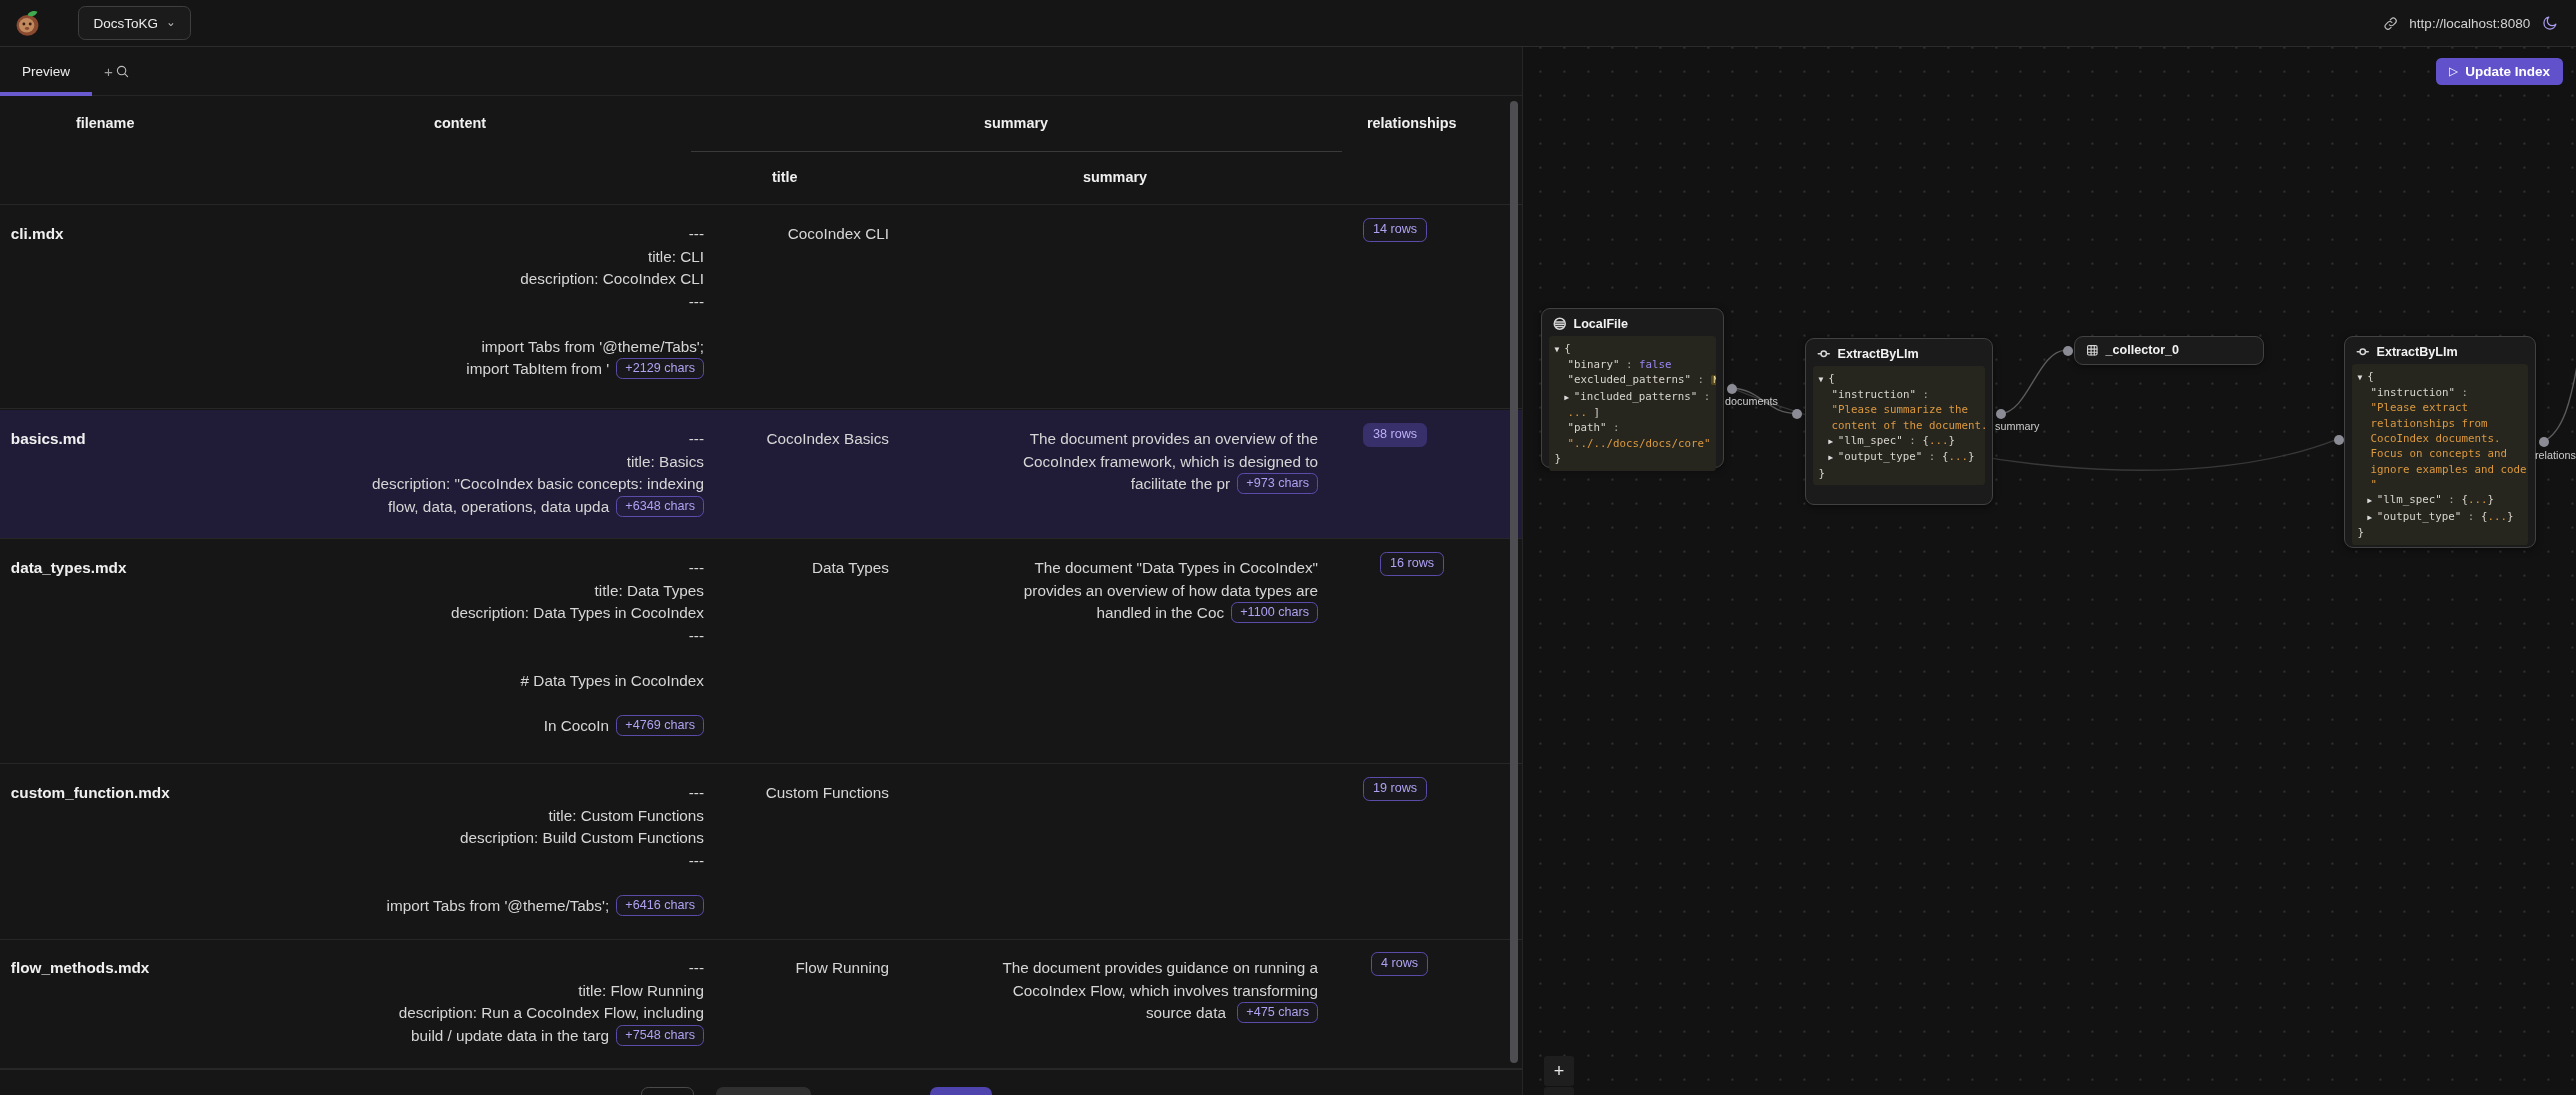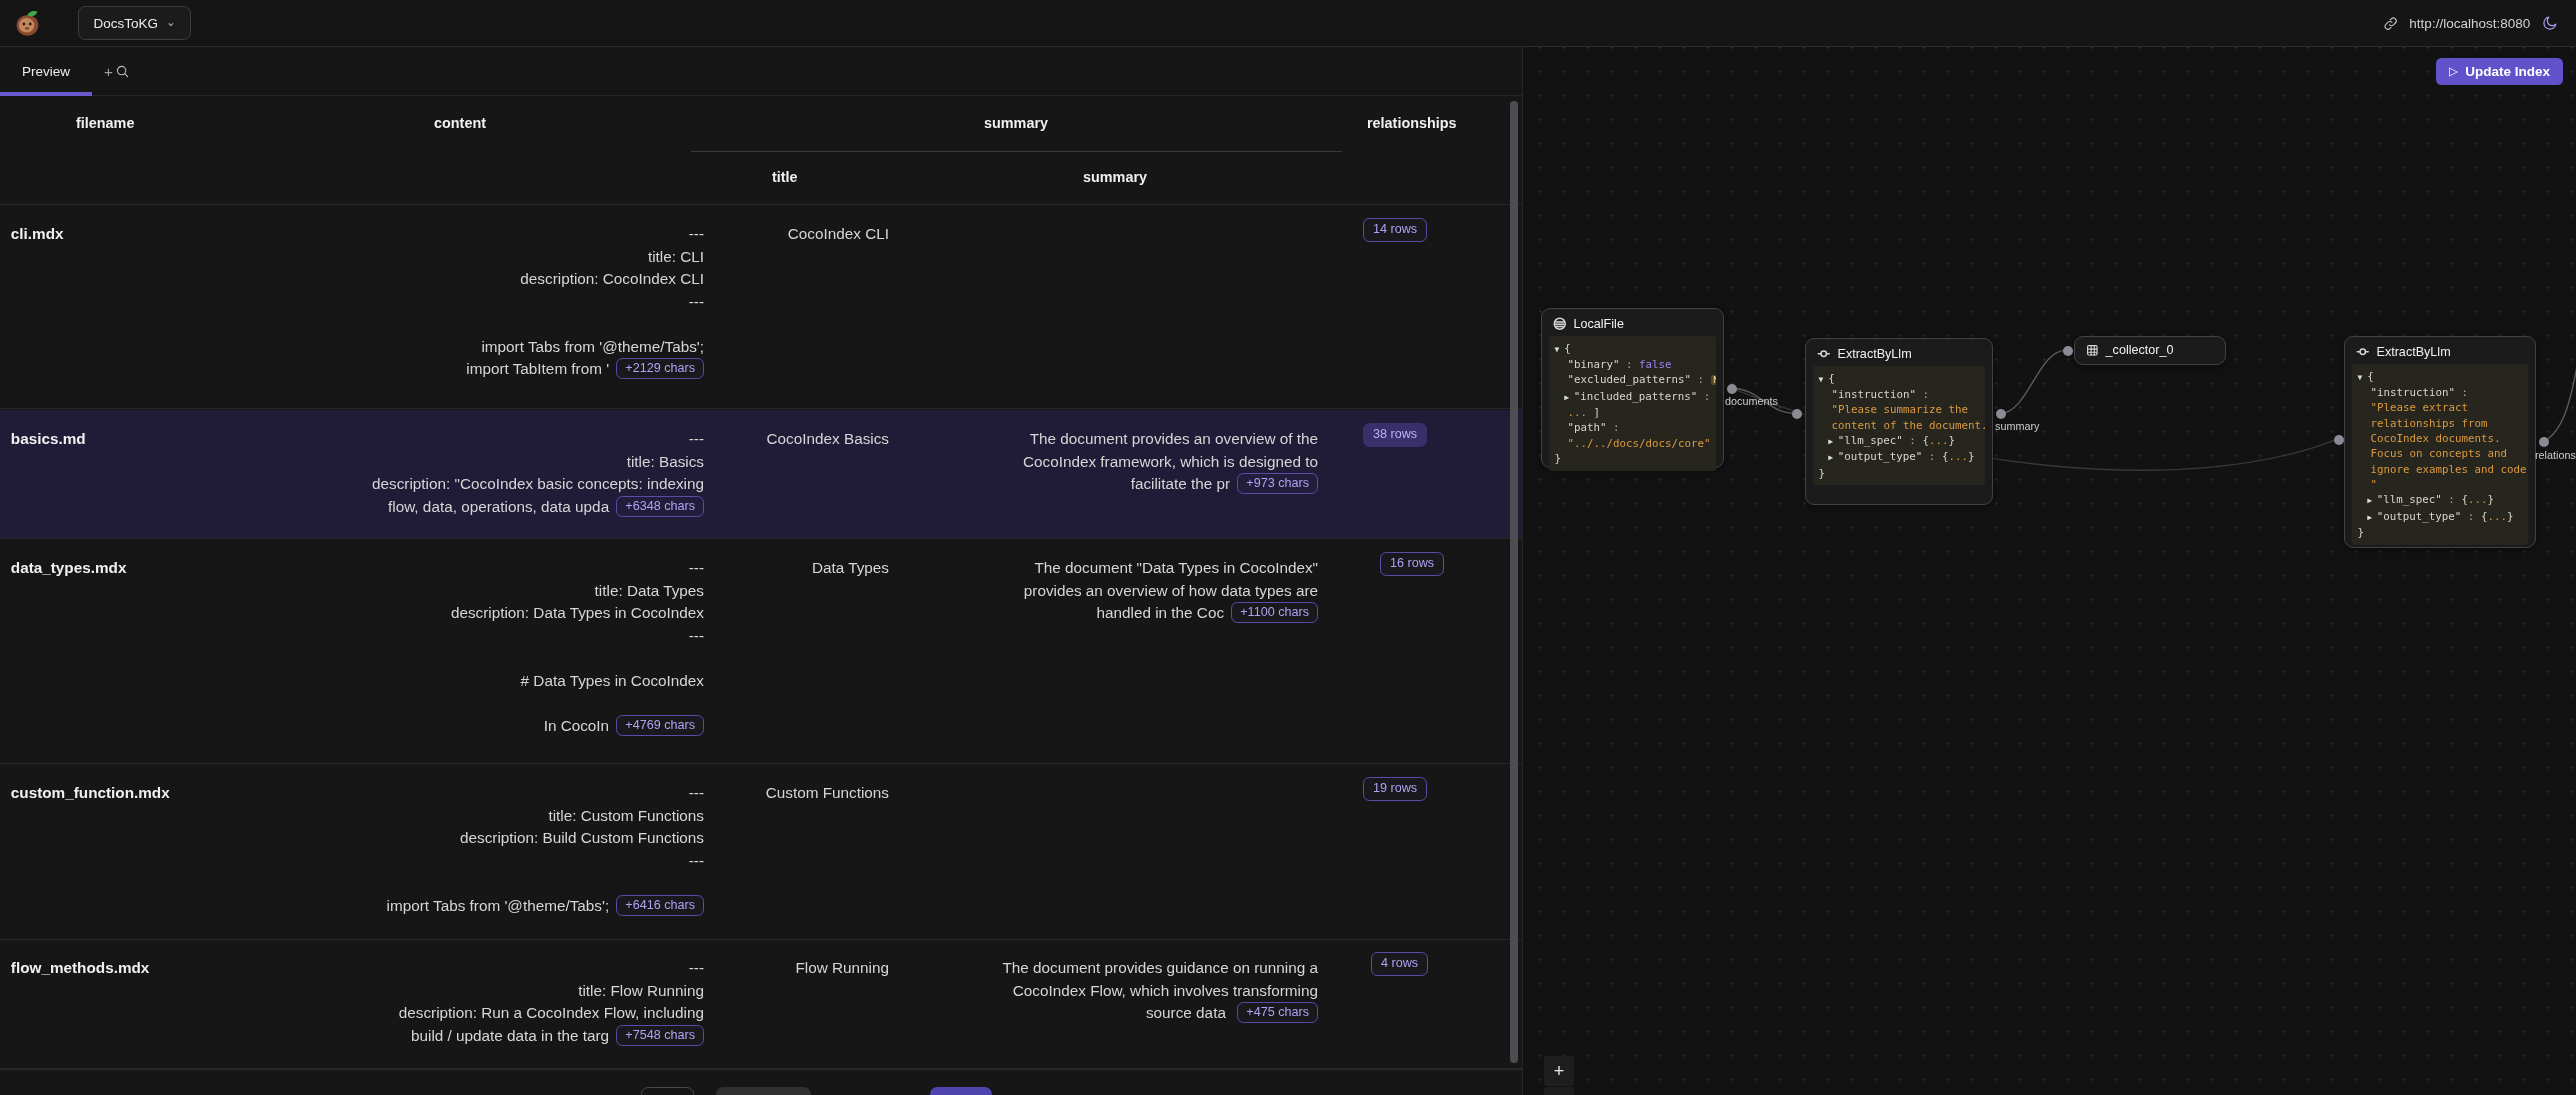--- a/index.html
+++ b/index.html
@@ -59,21 +59,21 @@
             background-image:radial-gradient(circle, #313131 1.4px, transparent 1.5px);
             background-size:24px 24px; background-position:5.4px 12.6px; }
   #update-index { right:13.5px; top:10.8px; height:27px; padding:0 12.6px; display:flex; align-items:center; gap:7.2px;
                   background:#6152cc; color:#ffffff; font-size:13.5px; font-weight:600; border:none;
                   border-radius:5.4px; cursor:pointer; position:absolute; }
   #update-index .play { font-size:11.7px; font-weight:400; }
 
   .node { position:absolute; background:#1b1b1b; border:0.9px solid #424242; border-radius:9px;
           box-shadow:0 1.8px 7.2px rgba(0,0,0,.45); cursor:grab; }
   .node-head { display:flex; align-items:center; gap:7.2px; padding:8px 10.8px 5.4px; color:#f2f2f2;
-               font-size:12.6px; font-weight:normal; }
+               font-size:12.6px; font-weight:bold; }
   .json-body { margin:0 7.2px 7.2px; background:#26261f; border-radius:3.6px; padding:4.5px 5.4px; overflow:hidden; }
   .jline { white-space:pre; font-family:"DejaVu Sans Mono", monospace; font-size:10.8px; line-height:15.3px; }
   .tk-tri   { color:#dcdcdc; font-size:8px; }
   .tk-brace { color:#d8d5cc; }
   .tk-key   { color:#d8d5cc; }
   .tk-punct { color:#a8a5a0; }
   .tk-bool  { color:#9c86f2; }
   .tk-str   { color:#dc993f; }
   .tk-null  { background:#55461c; color:#f2e2a0; font-size:9px; padding:0 2.7px; border-radius:1.8px; }
 
@@ -264,21 +264,21 @@
           <div class="jline"><span class="tk-tri">▼ </span><span class="tk-brace">{</span></div>
           <div class="jline"><span class="tk-key">  "instruction"</span><span class="tk-punct"> : </span></div>
           <div class="jline"><span class="tk-str">  "Please summarize the</span></div>
           <div class="jline"><span class="tk-str">  content of the document."</span></div>
           <div class="jline"><span class="tk-tri">  ▶ </span><span class="tk-key">"llm_spec"</span><span class="tk-punct"> : </span><span class="tk-brace">{</span><span class="tk-str">...</span><span class="tk-brace">}</span></div>
           <div class="jline"><span class="tk-tri">  ▶ </span><span class="tk-key">"output_type"</span><span class="tk-punct"> : </span><span class="tk-brace">{</span><span class="tk-str">...</span><span class="tk-brace">}</span></div>
           <div class="jline"><span class="tk-brace">}</span></div>
         </div>
     </div>
 
-    <div class="node" style="left:551px;top:289px;width:152px;height:29px;">
+    <div class="node" style="left:551px;top:289px;width:190px;height:29px;">
       <div class="node-head" style="padding-top:6.3px;">
         <svg width="12.6" height="12.6" viewBox="0 0 16 16" class="icon-stroke" style="stroke:#d6d6d6;stroke-width:1.4">
           <rect x="2" y="2" width="12" height="12" rx="1.5"></rect>
             <path d="M2 6.5 h12 M2 10.5 h12 M6.5 2 v12 M10.5 2 v12"></path>
         </svg>
         <span>_collector_0</span>
       </div>
     </div>
 
     <div class="node" style="left:821px;top:289px;width:192px;height:212px;">

